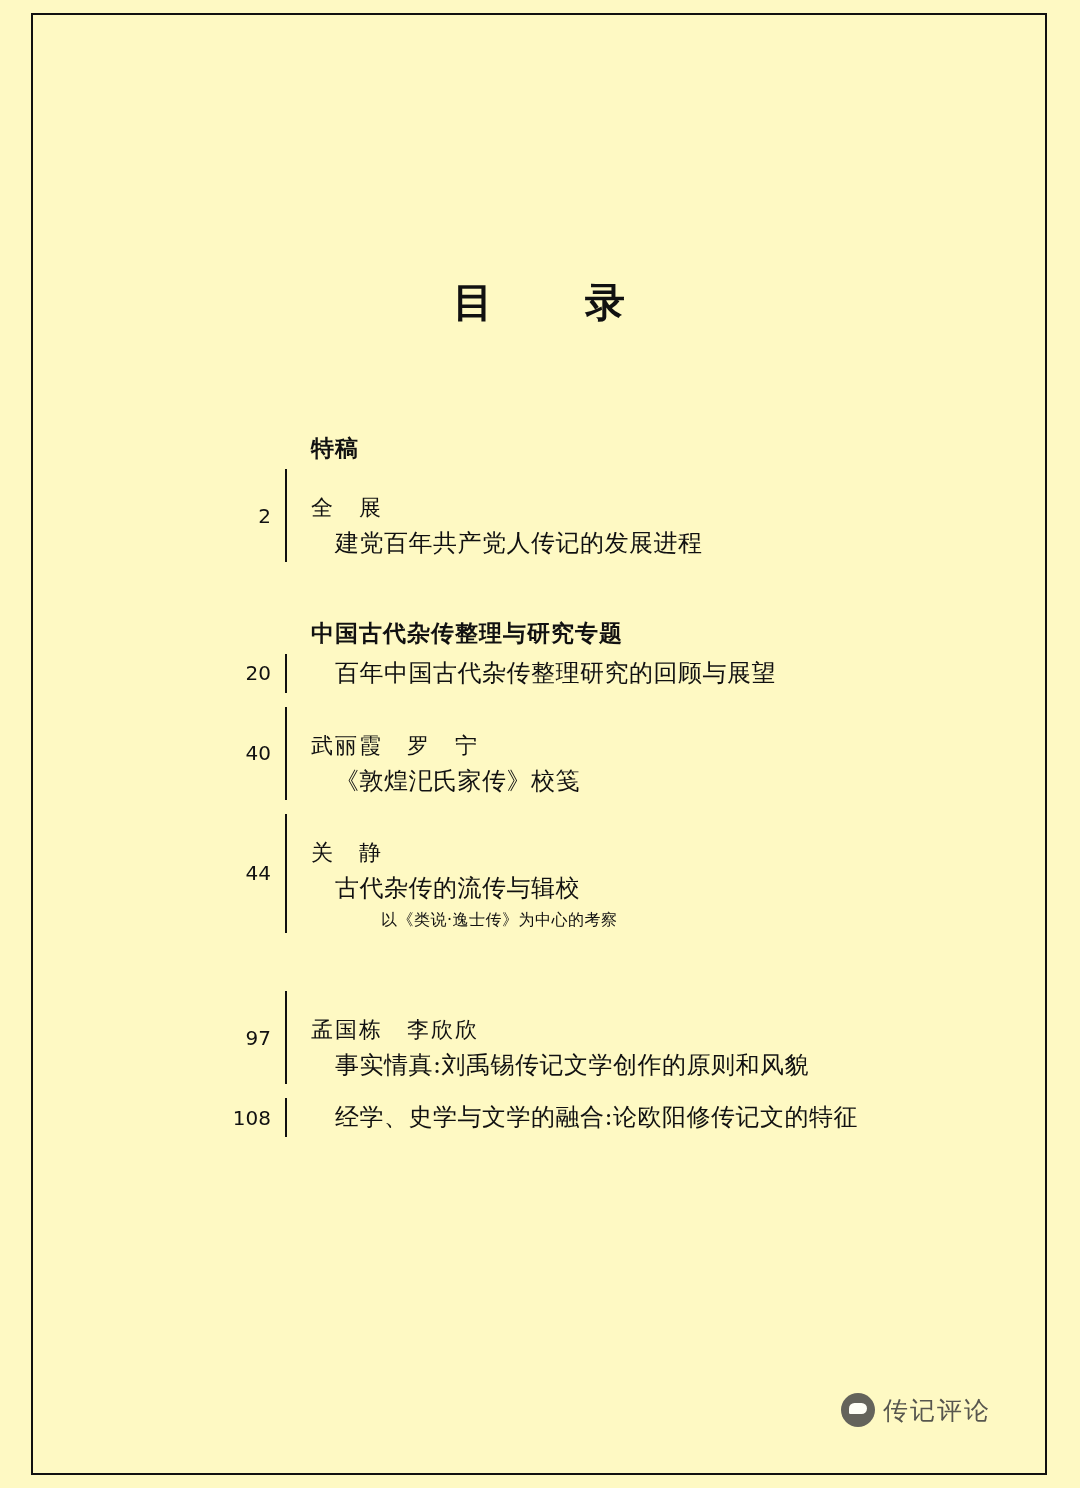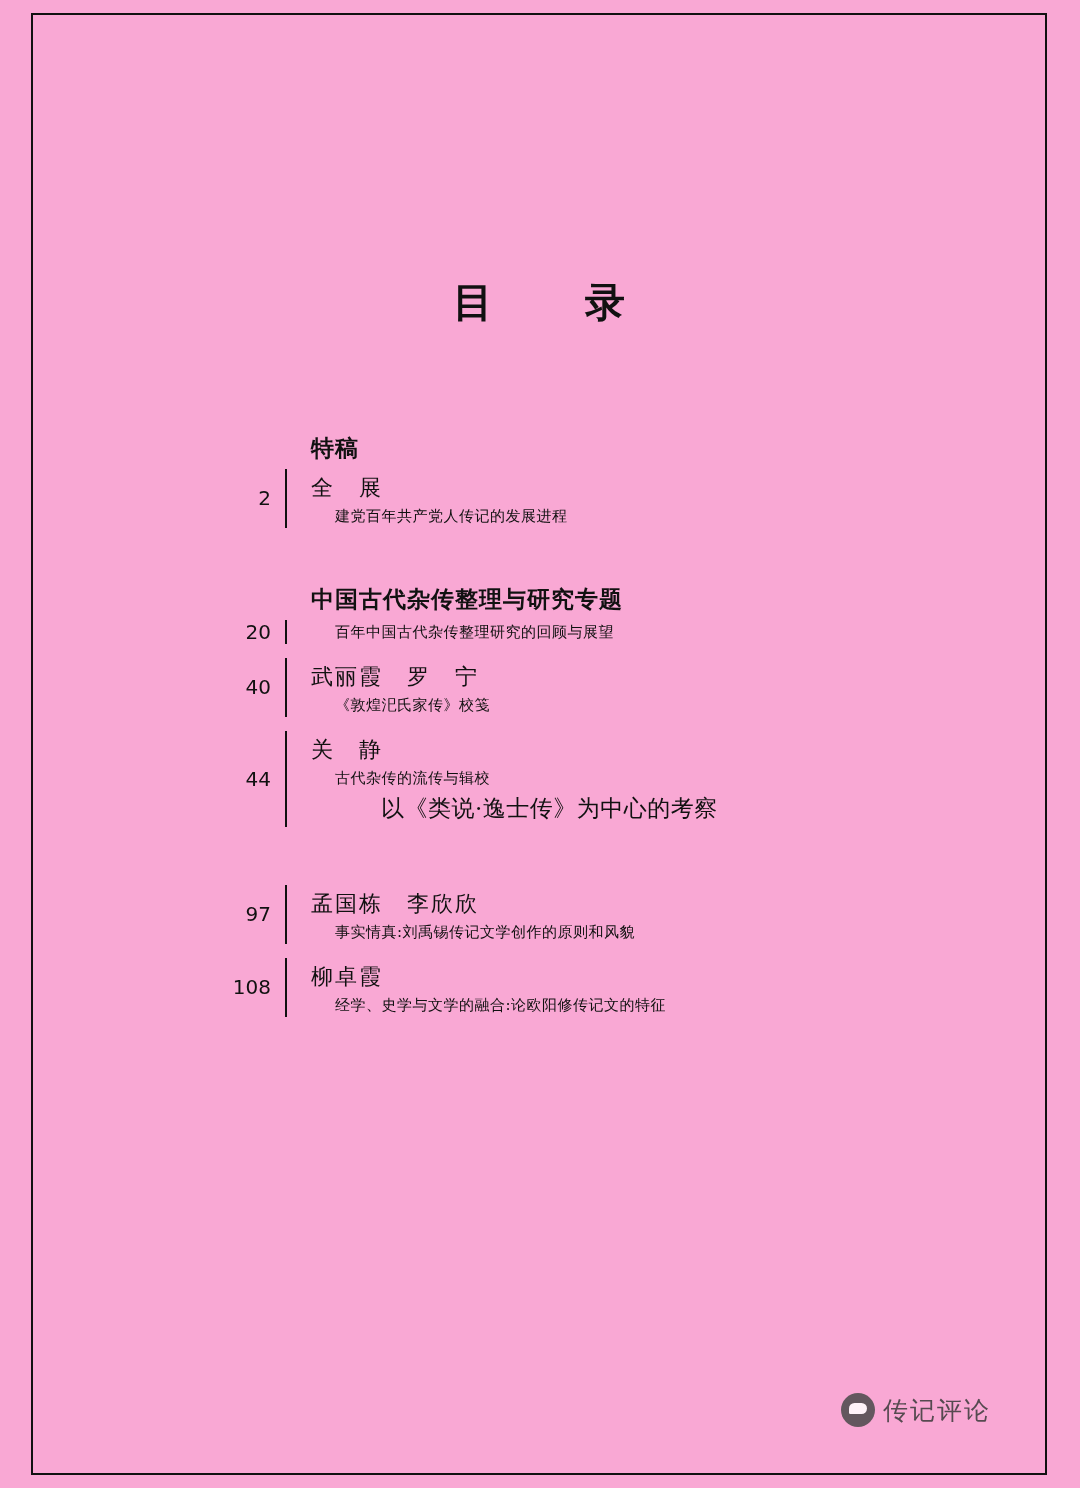--- a/index.html
+++ b/index.html
@@ -4,21 +4,21 @@
 <style>
   html, body {
     margin: 0;
     padding: 0;
     background: #c8c8c8;
   }
   .page {
     position: relative;
     width: 1080px;
     height: 1488px;
-    background: #f9a8d4;
+    background: #fef9c3;
     box-sizing: border-box;
     font-family: "DejaVu Serif", "Liberation Serif", serif;
     overflow: hidden;
   }
   
   .page-frame {
     position: absolute;
     left: 31px;
     top: 13px;
     width: 1016px;
@@ -89,30 +89,31 @@
     letter-spacing: 1px;
     line-height: 1.3;
     padding-bottom: 6px;
   }
   .author {
     font-size: 22px;
     color: #111;
     letter-spacing: 2px;
     line-height: 1.5;
     padding-top: 2px;
+    margin-top: 20px;
   }
   .article {
-    font-size: 15px;
+    font-size: 24px;
     color: #111;
     line-height: 1.6;
     padding-left: 24px;
     letter-spacing: 0.5px;
   }
   .subtitle {
-    font-size: 23px;
+    font-size: 16px;
     color: #111;
     line-height: 1.6;
     padding-left: 70px;
     letter-spacing: 0.5px;
   }
   .spacer-lg { height: 56px; }
   .spacer-md { height: 30px; }
   .spacer-sm { height: 14px; }
 
   
@@ -228,21 +229,20 @@
           <div class="author">孟国栋　李欣欣</div>
           <div class="article">事实情真:刘禹锡传记文学创作的原则和风貌</div>
         </div>
       </div>
 
       <div class="spacer-sm"></div>
 
       <div class="row">
         <div class="pgnum">108</div>
         <div class="content">
-          <div class="author">柳卓霞</div>
           <div class="article">经学、史学与文学的融合:论欧阳修传记文的特征</div>
         </div>
       </div>
 
     </div>
 
     <div class="watermark">
       <span class="wm-circle"></span>
       <span class="wm-text">传记评论</span>
     </div>

